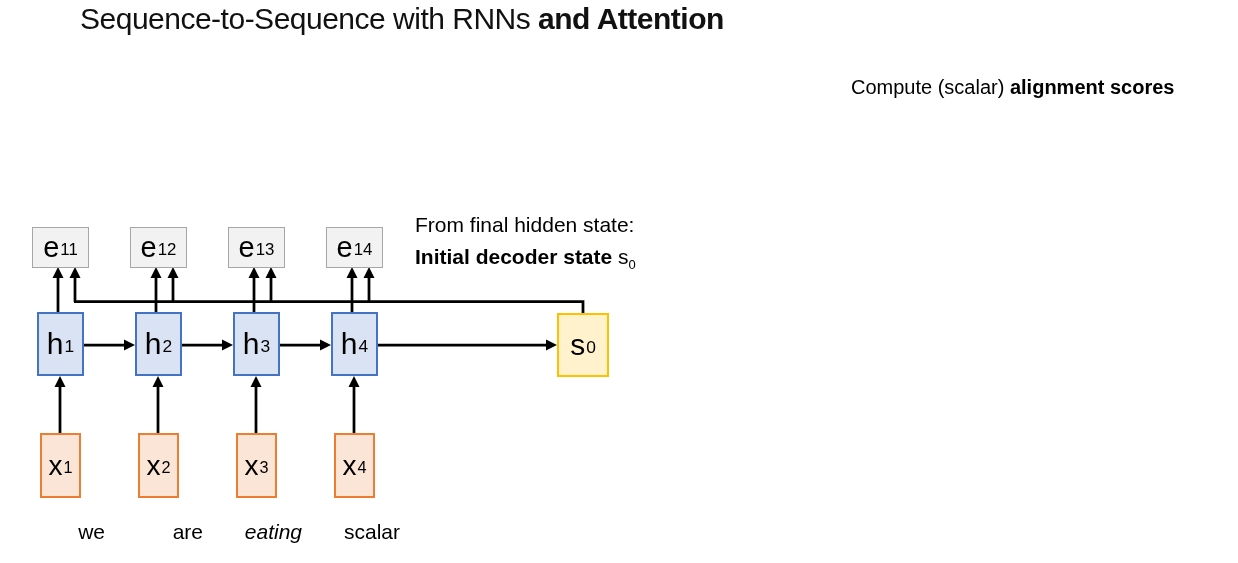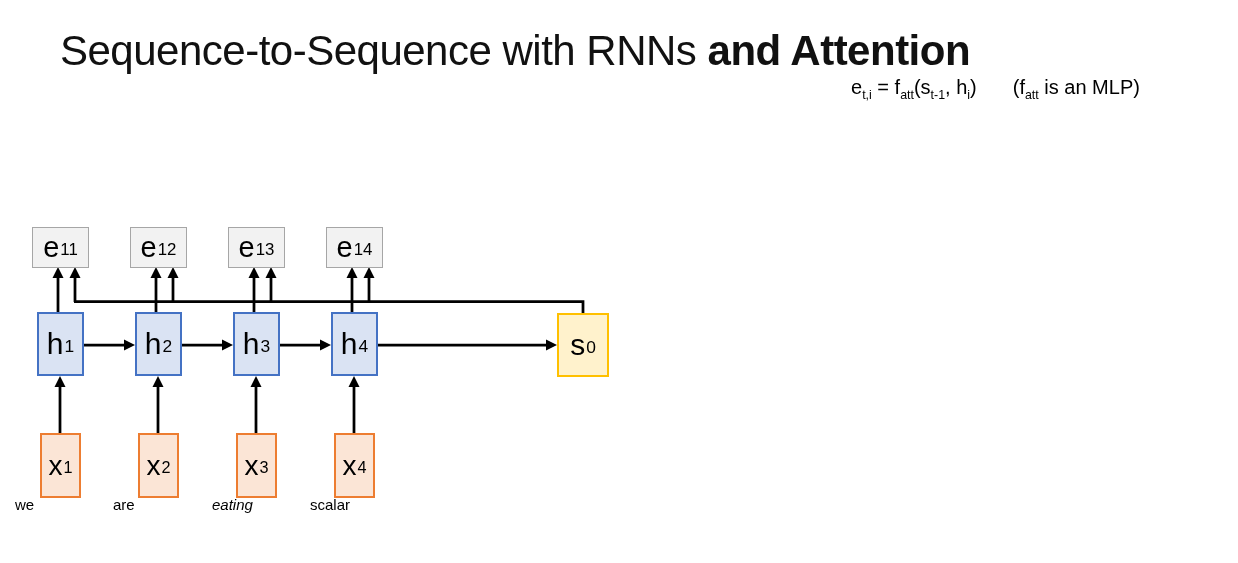--- a/index.html
+++ b/index.html
@@ -12,27 +12,26 @@
   .slide {
     position: relative;
     width: 1238px;
     height: 563px;
     background: #ffffff;
     overflow: hidden;
   }
   
   .slide-title {
     position: absolute;
-    left: 60px;
+    left: 80px;
     top: 2px;
-    font-size: 42px;
+    font-size: 30px;
     letter-spacing: -0.5px;
     white-space: nowrap;
     color: #111;
-    margin-top: 25px;
   }
   .slide-title .t-reg { font-weight: 400; }
   .slide-title .t-bold { font-weight: 700; }
 
   
   .alignment-note {
     position: absolute;
     left: 851px;
     top: 72px;
     font-size: 20px;
@@ -100,24 +99,24 @@
   .c1.score { left: 32px; }  .c2.score { left: 130px; }
   .c3.score { left: 228px; } .c4.score { left: 326px; }
   .c1.hidden { left: 37px; } .c2.hidden { left: 135px; }
   .c3.hidden { left: 233px; } .c4.hidden { left: 331px; }
   .c1.input { left: 40px; }  .c2.input { left: 138px; }
   .c3.input { left: 236px; } .c4.input { left: 334px; }
 
   
   .input-word {
     position: absolute;
-    top: 496px;
+    top: 520px;
     width: 90px;
-    text-align: left;
-    font-size: 15px;
+    text-align: right;
+    font-size: 21px;
   }
   .w1 { left: 15px; } .w2 { left: 113px; } .w3 { left: 212px; font-style: italic; } .w4 { left: 310px; }
 
   
   .arrow-layer {
     position: absolute;
     left: 0; top: 0;
     width: 1238px;
     height: 563px;
   }
@@ -134,24 +133,26 @@
 </head>
 <body>
 
 <div class="slide">
 
   <div class="slide-title">
     <span class="t-reg">Sequence-to-Sequence with RNNs </span><span class="t-bold">and Attention</span>
   </div>
 
   <div class="alignment-note">
-    <div><span class="formula-main"><span>e</span><sub>t,i</sub><span> = f</span><sub>att</sub><span>(s</span><sub>t-1</sub><span>, h</span><sub>i</sub><span>)</span></span><span class="formula-aside"><span>(f</span><sub>att</sub><span> is an MLP)</span></span></div>
+    <div><span>Compute (scalar) </span><b>alignment scores</b></div>
   </div>
 
   <div class="decoder-note">
+    <div>From final hidden state:</div>
+    <div><b>Initial decoder state </b><span><span>s</span><sub>0</sub></span></div>
   </div>
 
   <svg class="arrow-layer" viewBox="0 0 1238 563" xmlns="http://www.w3.org/2000/svg" aria-hidden="true">
 
     <g>
       <polyline points="583,314 583,301.5 74,301.5"></polyline>
     </g>
 
     <g>
       <line x1="75" y1="302" x2="75" y2="272"></line>

